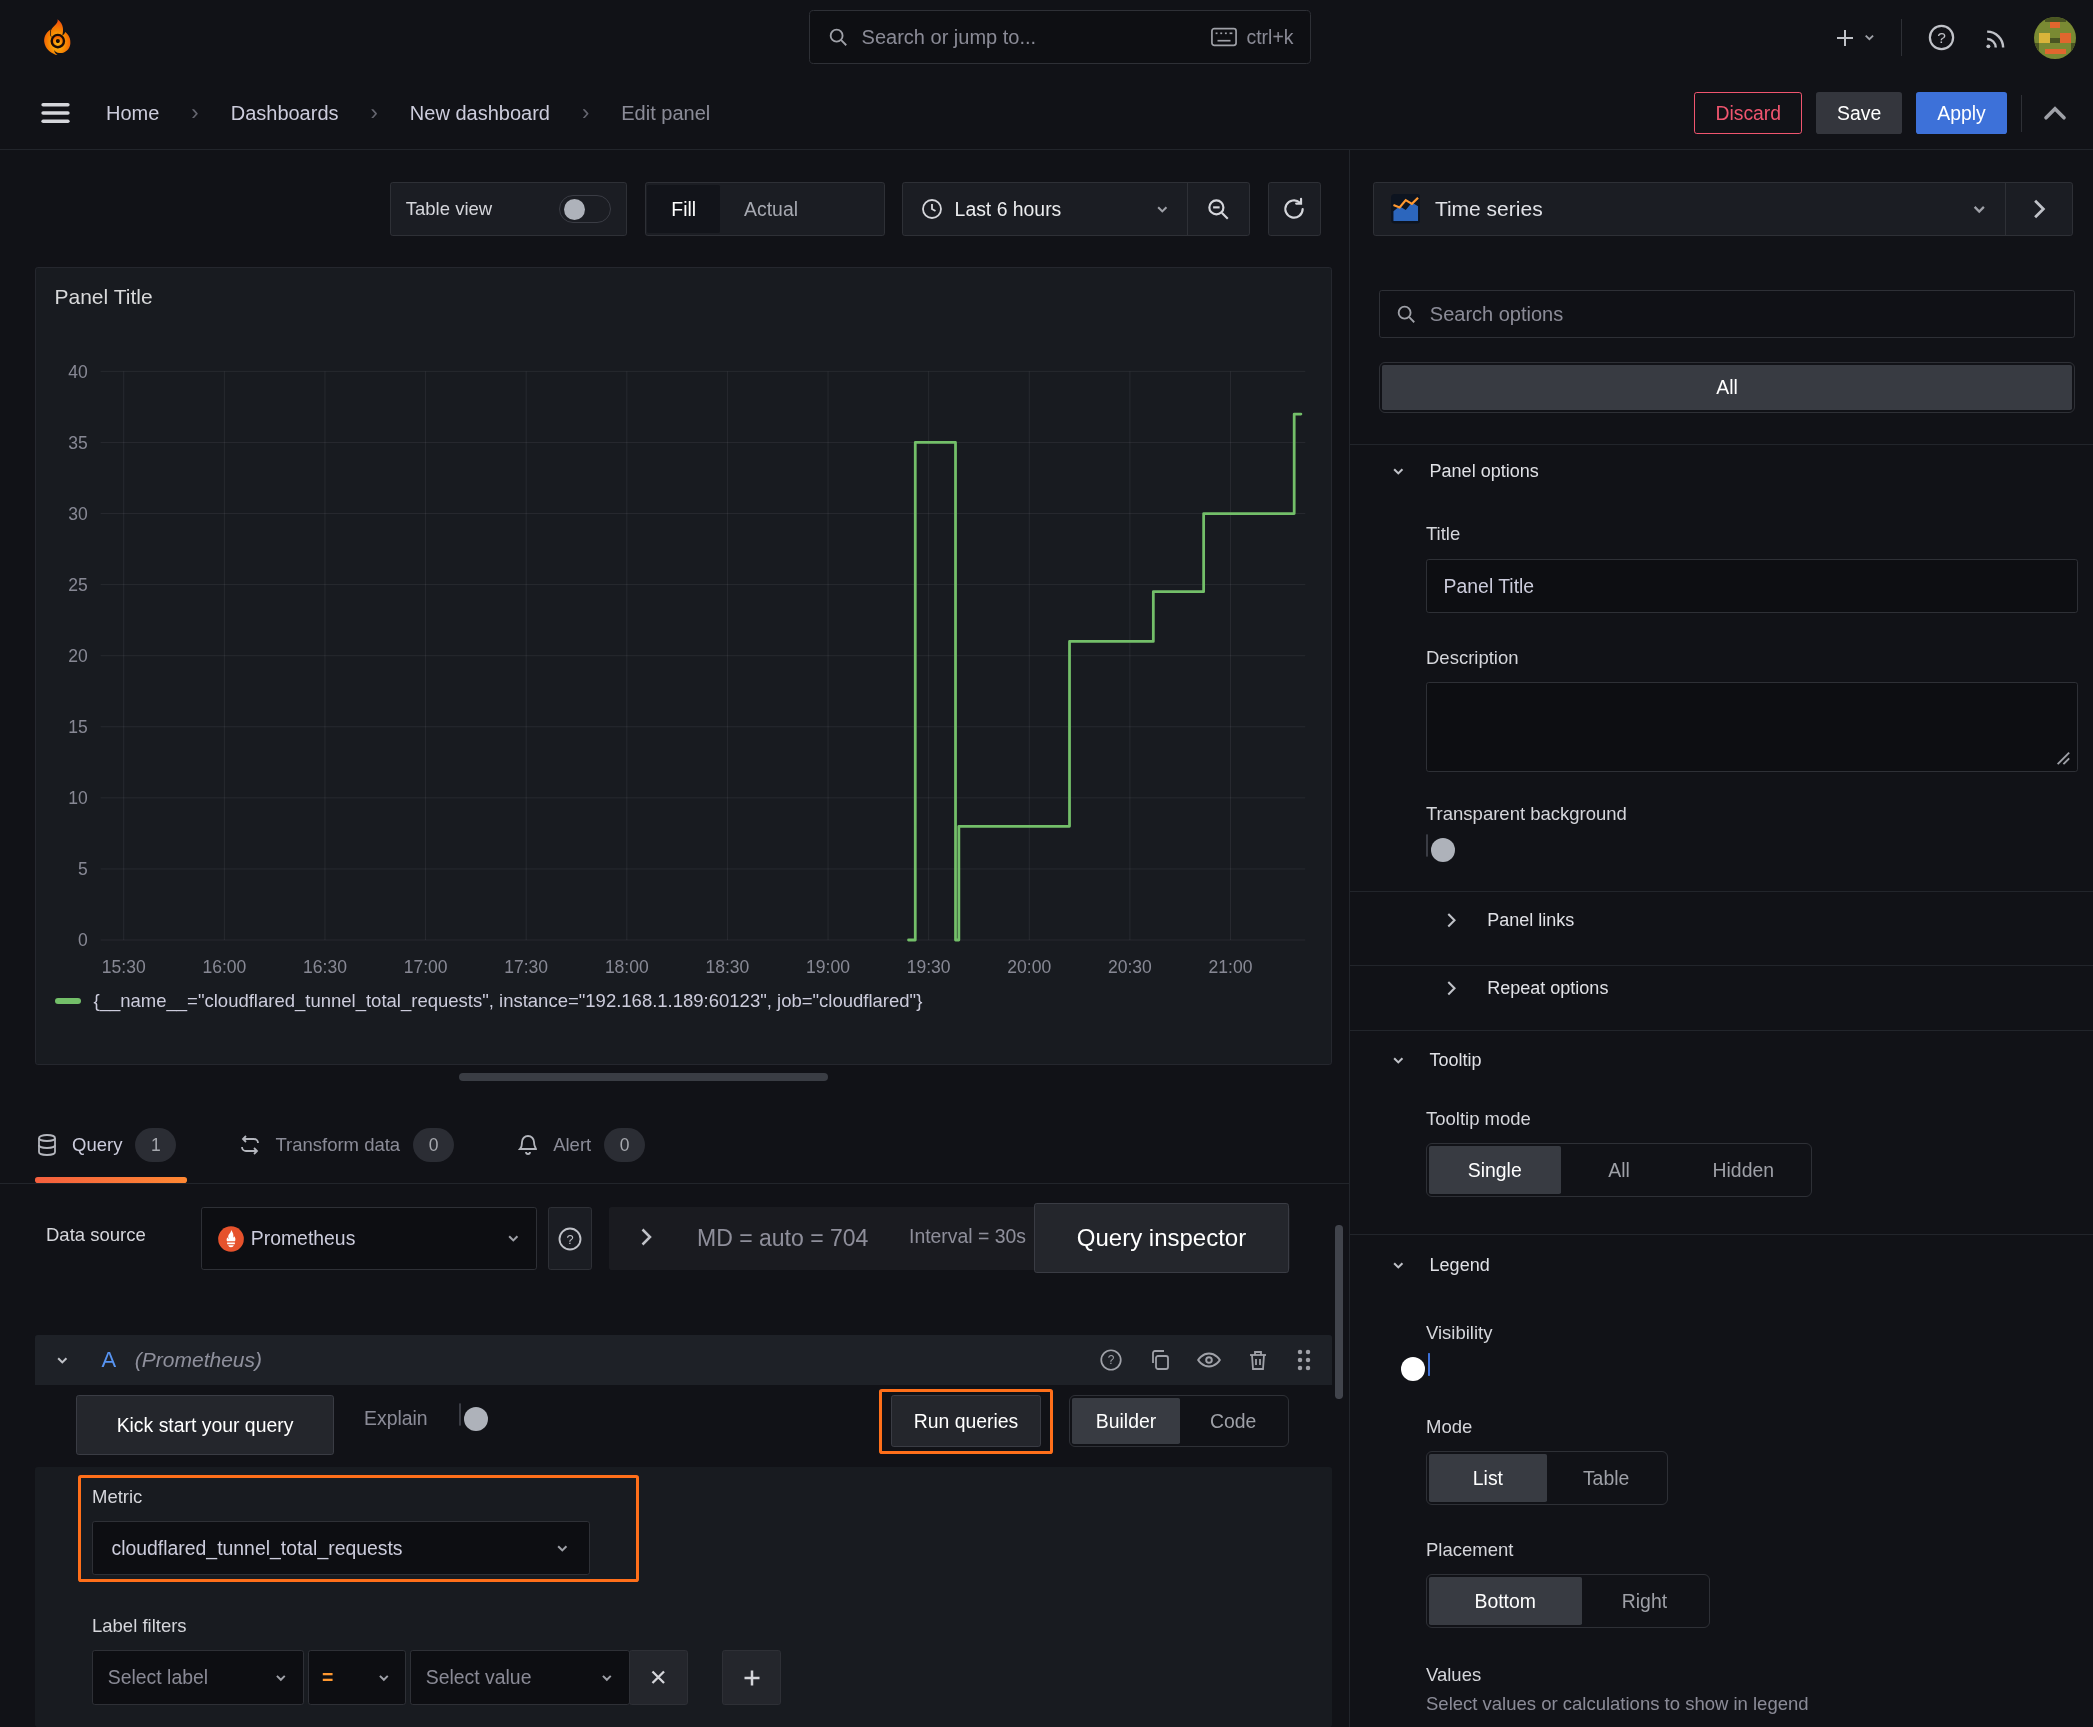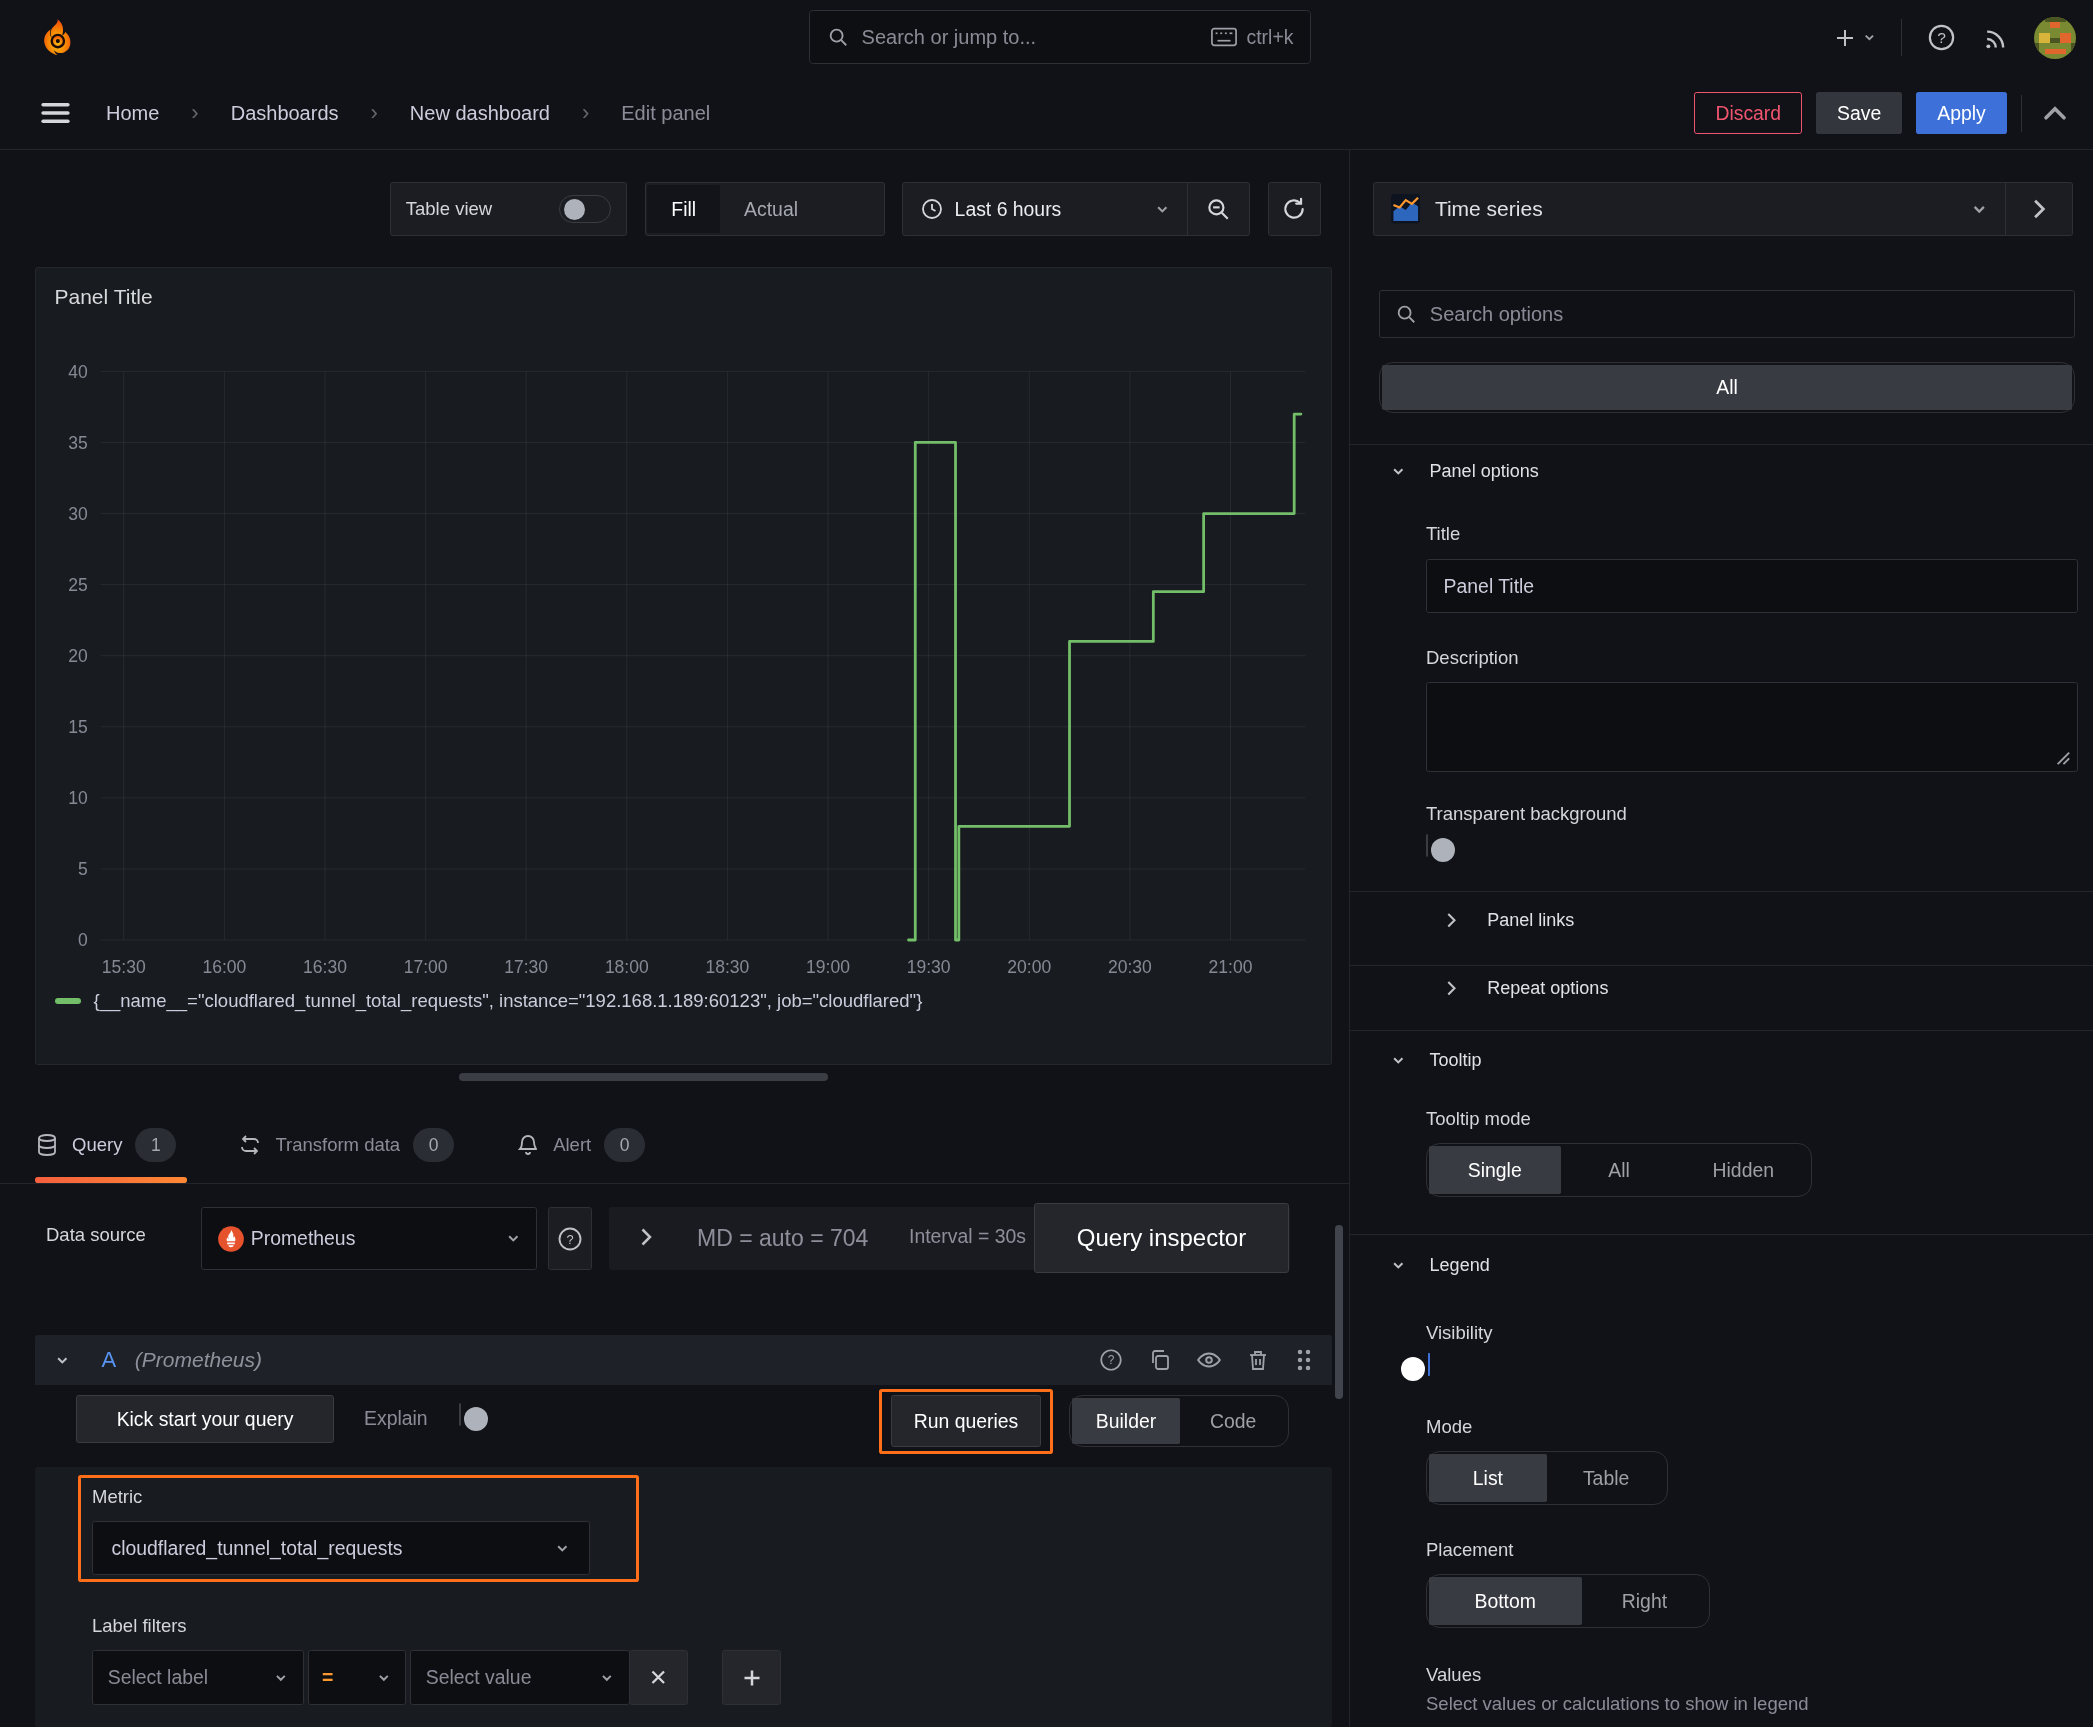--- a/index.html
+++ b/index.html
@@ -72,21 +72,21 @@
   .sec-btn{background:var(--raise);border:0.9px solid var(--border2);color:#fff;border-radius:2.8px;display:flex;align-items:center;justify-content:center;cursor:pointer;}
 
   .qheader{position:absolute;left:35px;top:1185px;width:1297px;height:50px;background:var(--bg3);border-radius:2.8px 2.8px 0 0;display:flex;align-items:center;padding:0 18.5px;gap:18.5px;}
   .qicons{margin-left:auto;display:flex;align-items:center;gap:24px;color:#9fa1a8;}
   .annot{position:absolute;border:3.7px solid #ff6f1a;border-radius:2.8px;pointer-events:none;}
   .metric-area{position:absolute;left:35px;top:1317px;width:1297px;height:260px;background:var(--bg2);border-radius:2.8px;}
   .toggle{width:57px;height:31px;border-radius:15.7px;background:#1b1d23;border:0.9px solid var(--border2);position:relative;cursor:pointer;}
   .toggle .knob{position:absolute;top:2.8px;left:3.7px;width:24px;height:24px;border-radius:50%;background:#aeb2ba;}
   .toggle.on{background:var(--blue);border-color:var(--blue);}
   .toggle.on .knob{left:auto;right:3.7px;background:#fff;}
-  .seg-light{border:0.9px solid var(--border);border-radius:14px;background:transparent;display:flex;padding:1.8px;height:54px;}
+  .seg-light{border:0.9px solid var(--border);border-radius:6px;background:transparent;display:flex;padding:1.8px;height:54px;}
   .seg-light .seg{display:flex;align-items:center;justify-content:center;padding:0 24px;color:#9ea0a7;font-size:19.4px;border-radius:1.8px;cursor:pointer;}
   .seg-light .seg.active{background:#383b42;color:#fff;}
   .label{font-size:18.5px;color:#d5d6db;}
   .scroll-thumb{position:absolute;left:1335px;top:1075px;width:8.3px;height:174px;border-radius:3.7px;background:#41444c;}
 
   
   .sidebar{position:absolute;top:150px;left:1349px;width:744px;height:1577px;background:var(--bg);border-left:0.9px solid var(--divider);}
   .sdivider{position:absolute;left:0;width:744px;height:0.9px;background:var(--divider);}
   .sechdr{position:absolute;display:flex;align-items:center;gap:23px;font-size:18px;color:#e0e1e6;font-weight:500;cursor:pointer;}
   .slabel{position:absolute;font-size:18.5px;color:#d5d6db;}
@@ -412,21 +412,21 @@
               <circle cx="4" cy="9" r="1.7"></circle>
               <circle cx="10" cy="9" r="1.7"></circle>
               <circle cx="4" cy="15" r="1.7"></circle>
               <circle cx="10" cy="15" r="1.7"></circle>
             </svg>
           </span>
       </span>
     </div>
 
     <div class="abs" style="left:35px;top:1245px;width:1297px;height:52px;">
-      <button class="sec-btn abs" style="left:41px;top:0;width:258px;height:48px;font-size:19.4px;font-family:inherit;">Kick start your query</button>
+      <button class="sec-btn abs" style="left:41px;top:0;width:258px;height:60px;font-size:19.4px;font-family:inherit;">Kick start your query</button>
       <span class="abs" style="left:329px;top:12px;color:var(--text2);font-size:19.4px;">Explain</span>
       <span class="toggle abs" style="left:424px;top:9.2px;"><span class="knob"></span></span>
       <div class="annot" style="left:844px;top:-6.5px;width:174px;height:65px;"></div>
       <button class="sec-btn abs" style="left:856px;top:0;width:150px;height:52px;font-size:19.4px;font-family:inherit;">Run queries</button>
       <div class="seg-light abs" style="left:1034px;top:0;width:220px;height:52px;">
         <span class="seg active" style="flex:1;">Builder</span>
         <span class="seg" style="flex:1;">Code</span>
       </div>
     </div>
 

